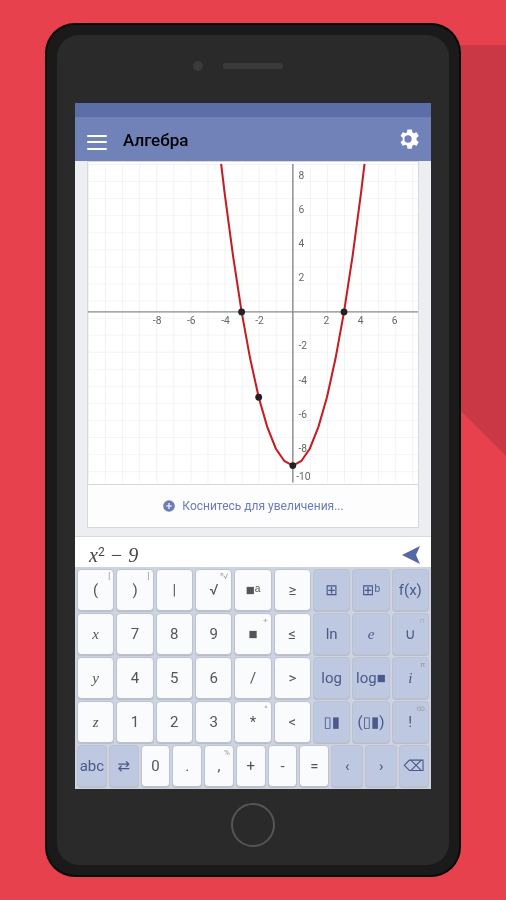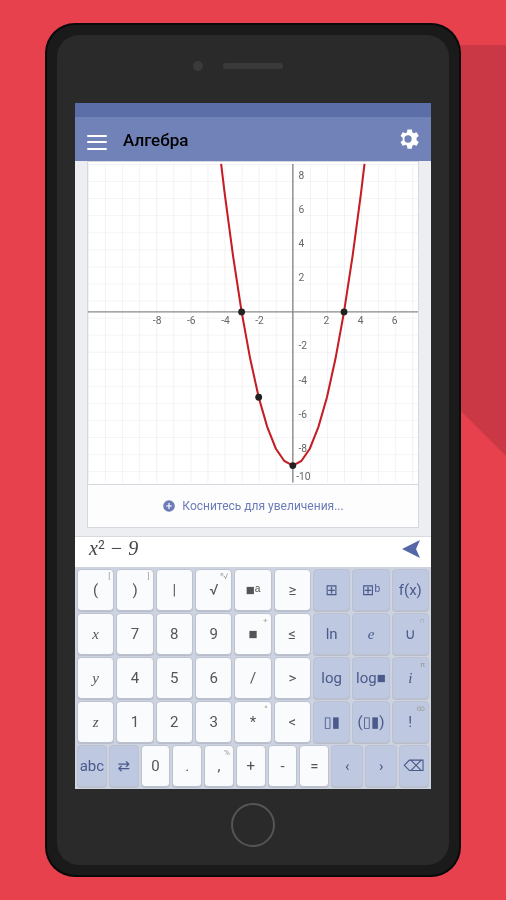--- a/index.html
+++ b/index.html
@@ -14,21 +14,21 @@
 .statusbar{height:20px;background:#5c6ea8}
 .toolbar{height:44px;background:#7182b9;display:flex;align-items:flex-end;padding:11px 12px;color:#000000}
 .menu-icon{width:20px;height:15px;display:flex;flex-direction:column;justify-content:space-between}
 .menu-icon span{display:block;height:2px;background:#fff;border-radius:1px}
 .title{margin-left:16px;font-size:17px;font-weight:500;flex:1}
 .gear-icon{width:22px;height:22px;fill:#fff}
 .graph-area{flex:1;background:#eceef2;padding:0 12px 8px;display:flex;flex-direction:column;position:relative}
 .graph-card{background:#fff;border:1px solid #d5d8df;flex:1;position:relative}
 .zoom-hint{display:flex;align-items:center;justify-content:center;gap:6px;padding:14px;background:#fdfdfe;border:1px solid #d5d8df;border-top:none;color:#6b7cb8;font-size:12px}
 .plus-icon{width:14px;height:14px;fill:#6b7cb8}
-.input-row{height:44px;background:#fff;display:flex;align-items:flex-start;padding:0 8px;border-top:1px solid #d8dae0}
+.input-row{height:44px;background:#fff;display:flex;align-items:flex-end;padding:0 8px;border-top:1px solid #d8dae0}
 .expr{flex:1;font-family:Georgia,serif;font-style:italic;font-size:20px;color:#444;padding-left:6px}
 .expr sup{font-size:12px;vertical-align:6px;font-style:normal}
 .send-icon{width:24px;height:24px;fill:#5468a8}
 .keyboard{background:#cdd3e0;padding:2px;display:flex;flex-direction:column;gap:2px}
 .krow{display:flex;gap:2px}
 .key{background:#fafbfc;border:1px solid #bcc2d0;border-radius:4px;display:flex;align-items:center;justify-content:center;font-size:15px;color:#555;position:relative;box-shadow:0 1px 0 rgba(0,0,0,0.1);height:42px}
 .key.blue{background:#bec8e0;color:#4a5a8a}
 .key .corner{position:absolute;top:2px;right:3px;font-size:8px;color:#999}
 .w1{flex:1}
 .wn{flex:0 0 32px}

